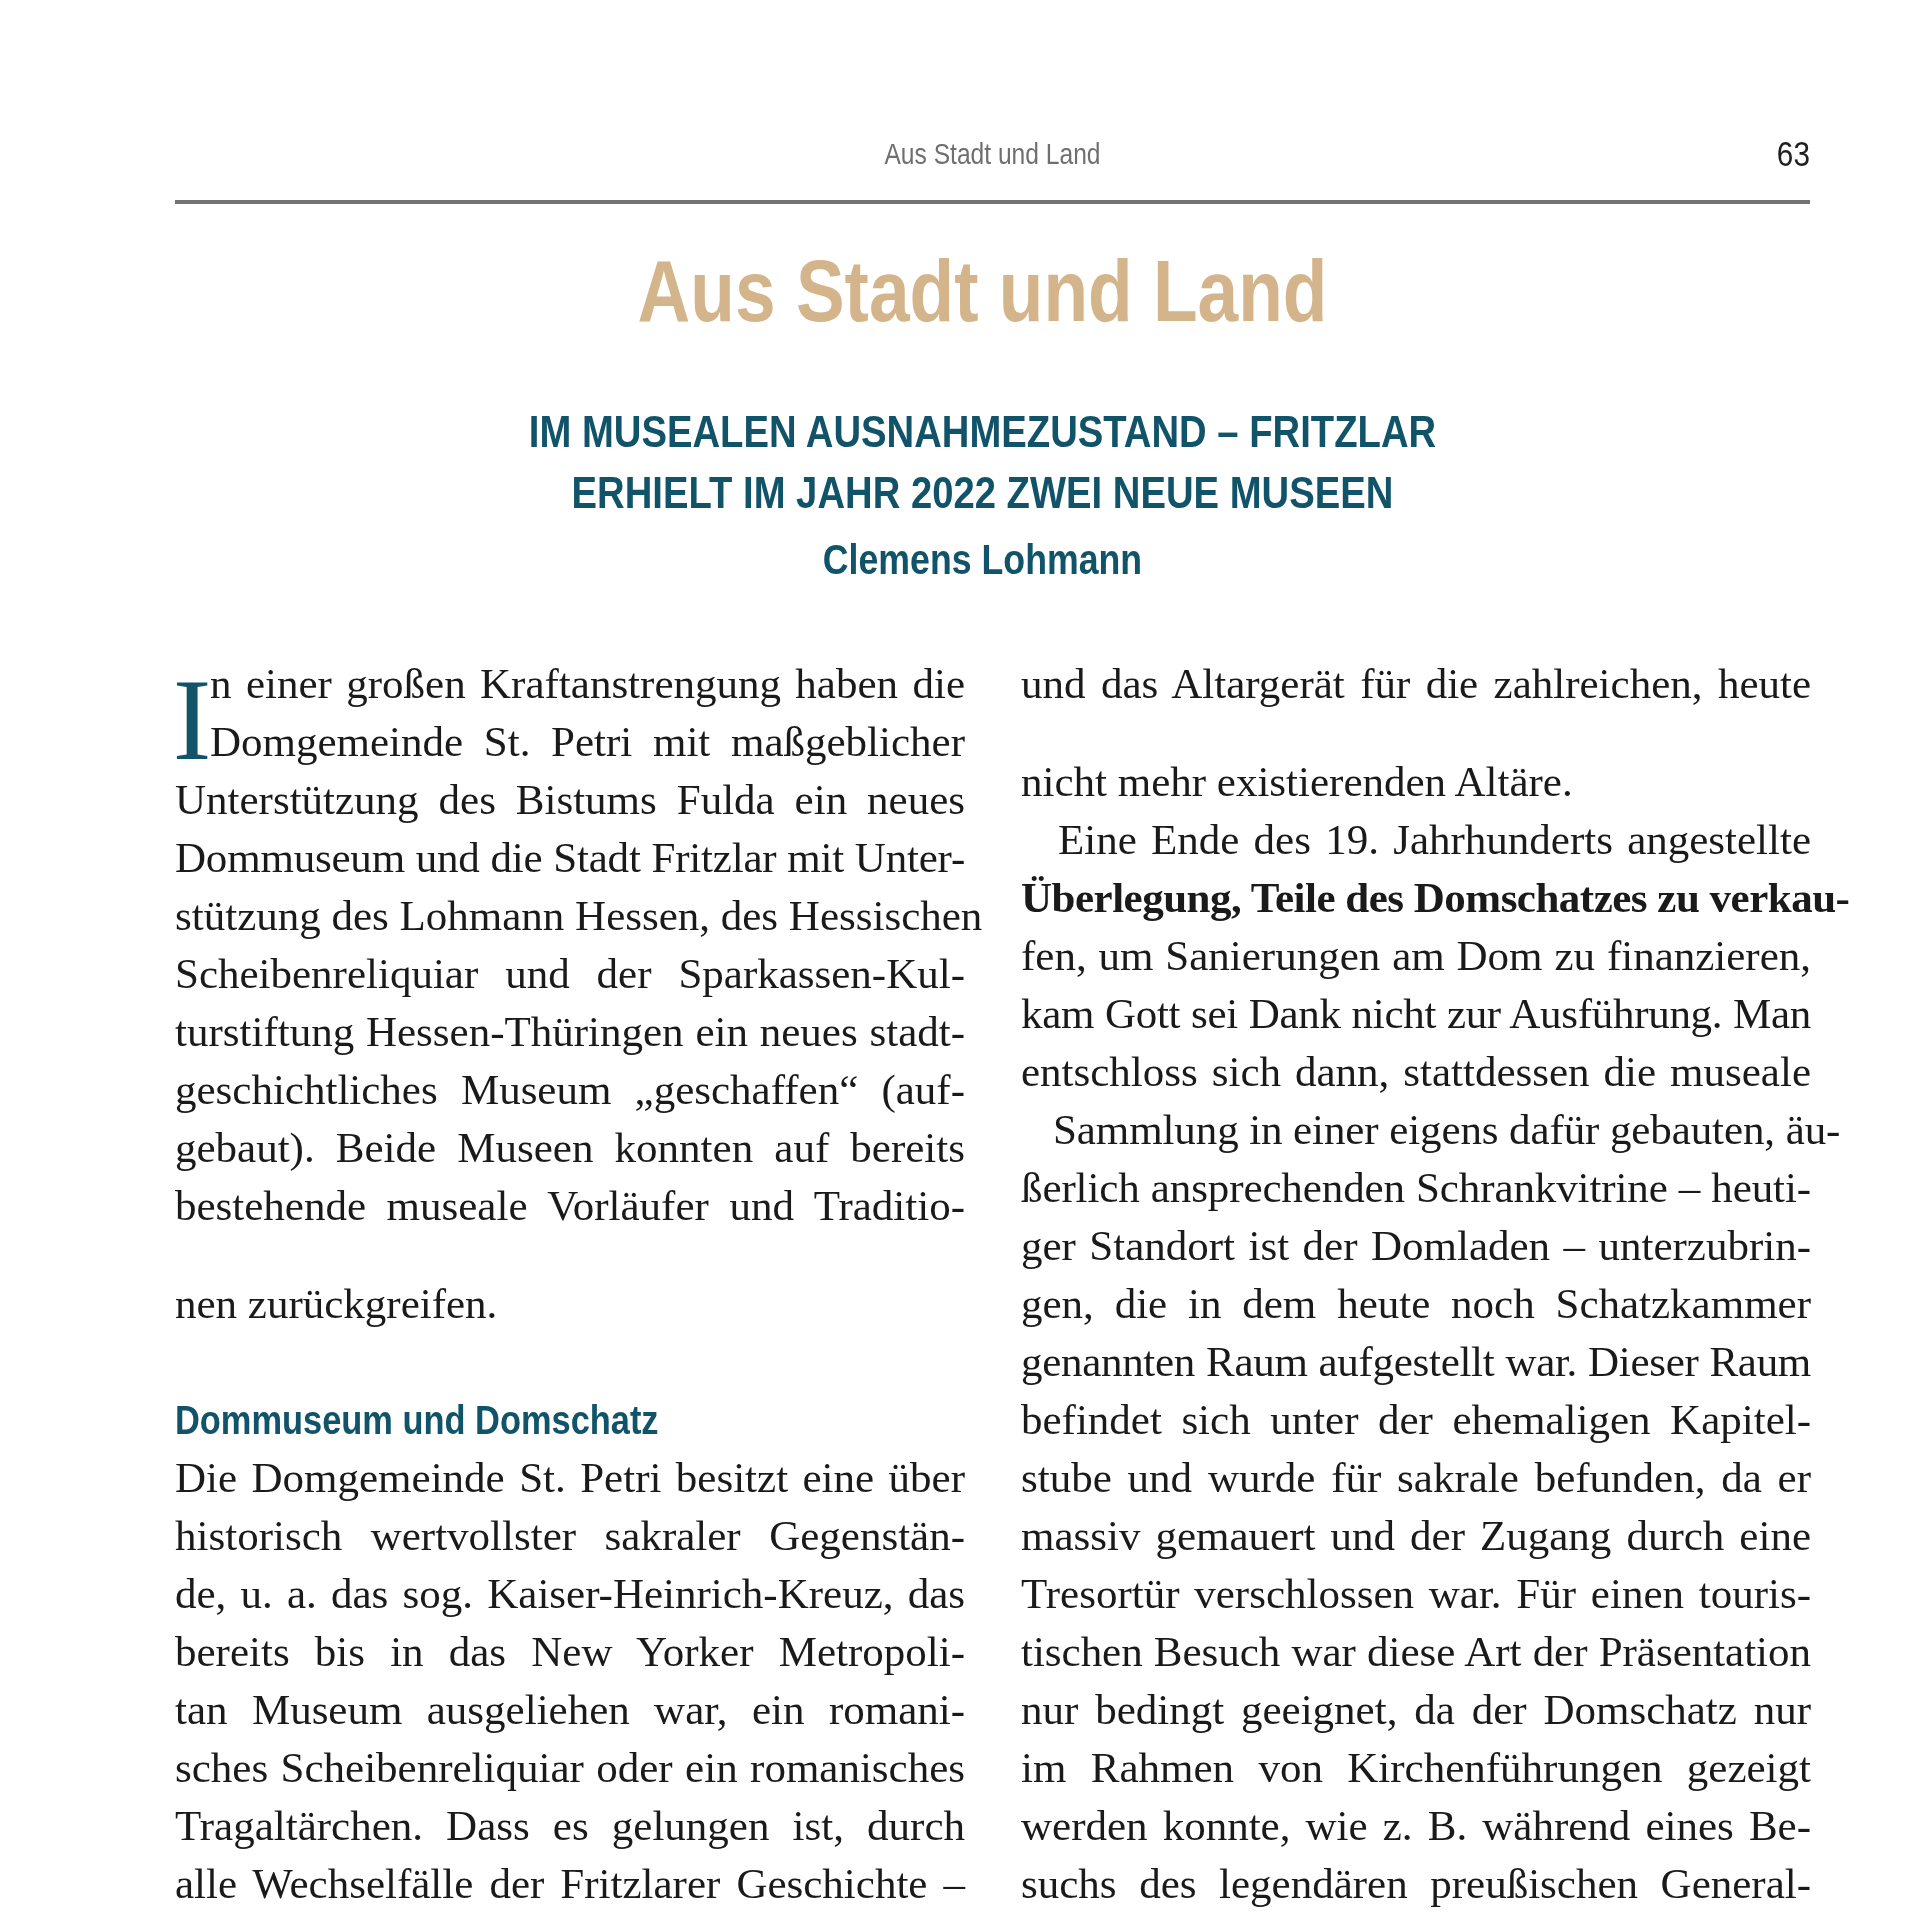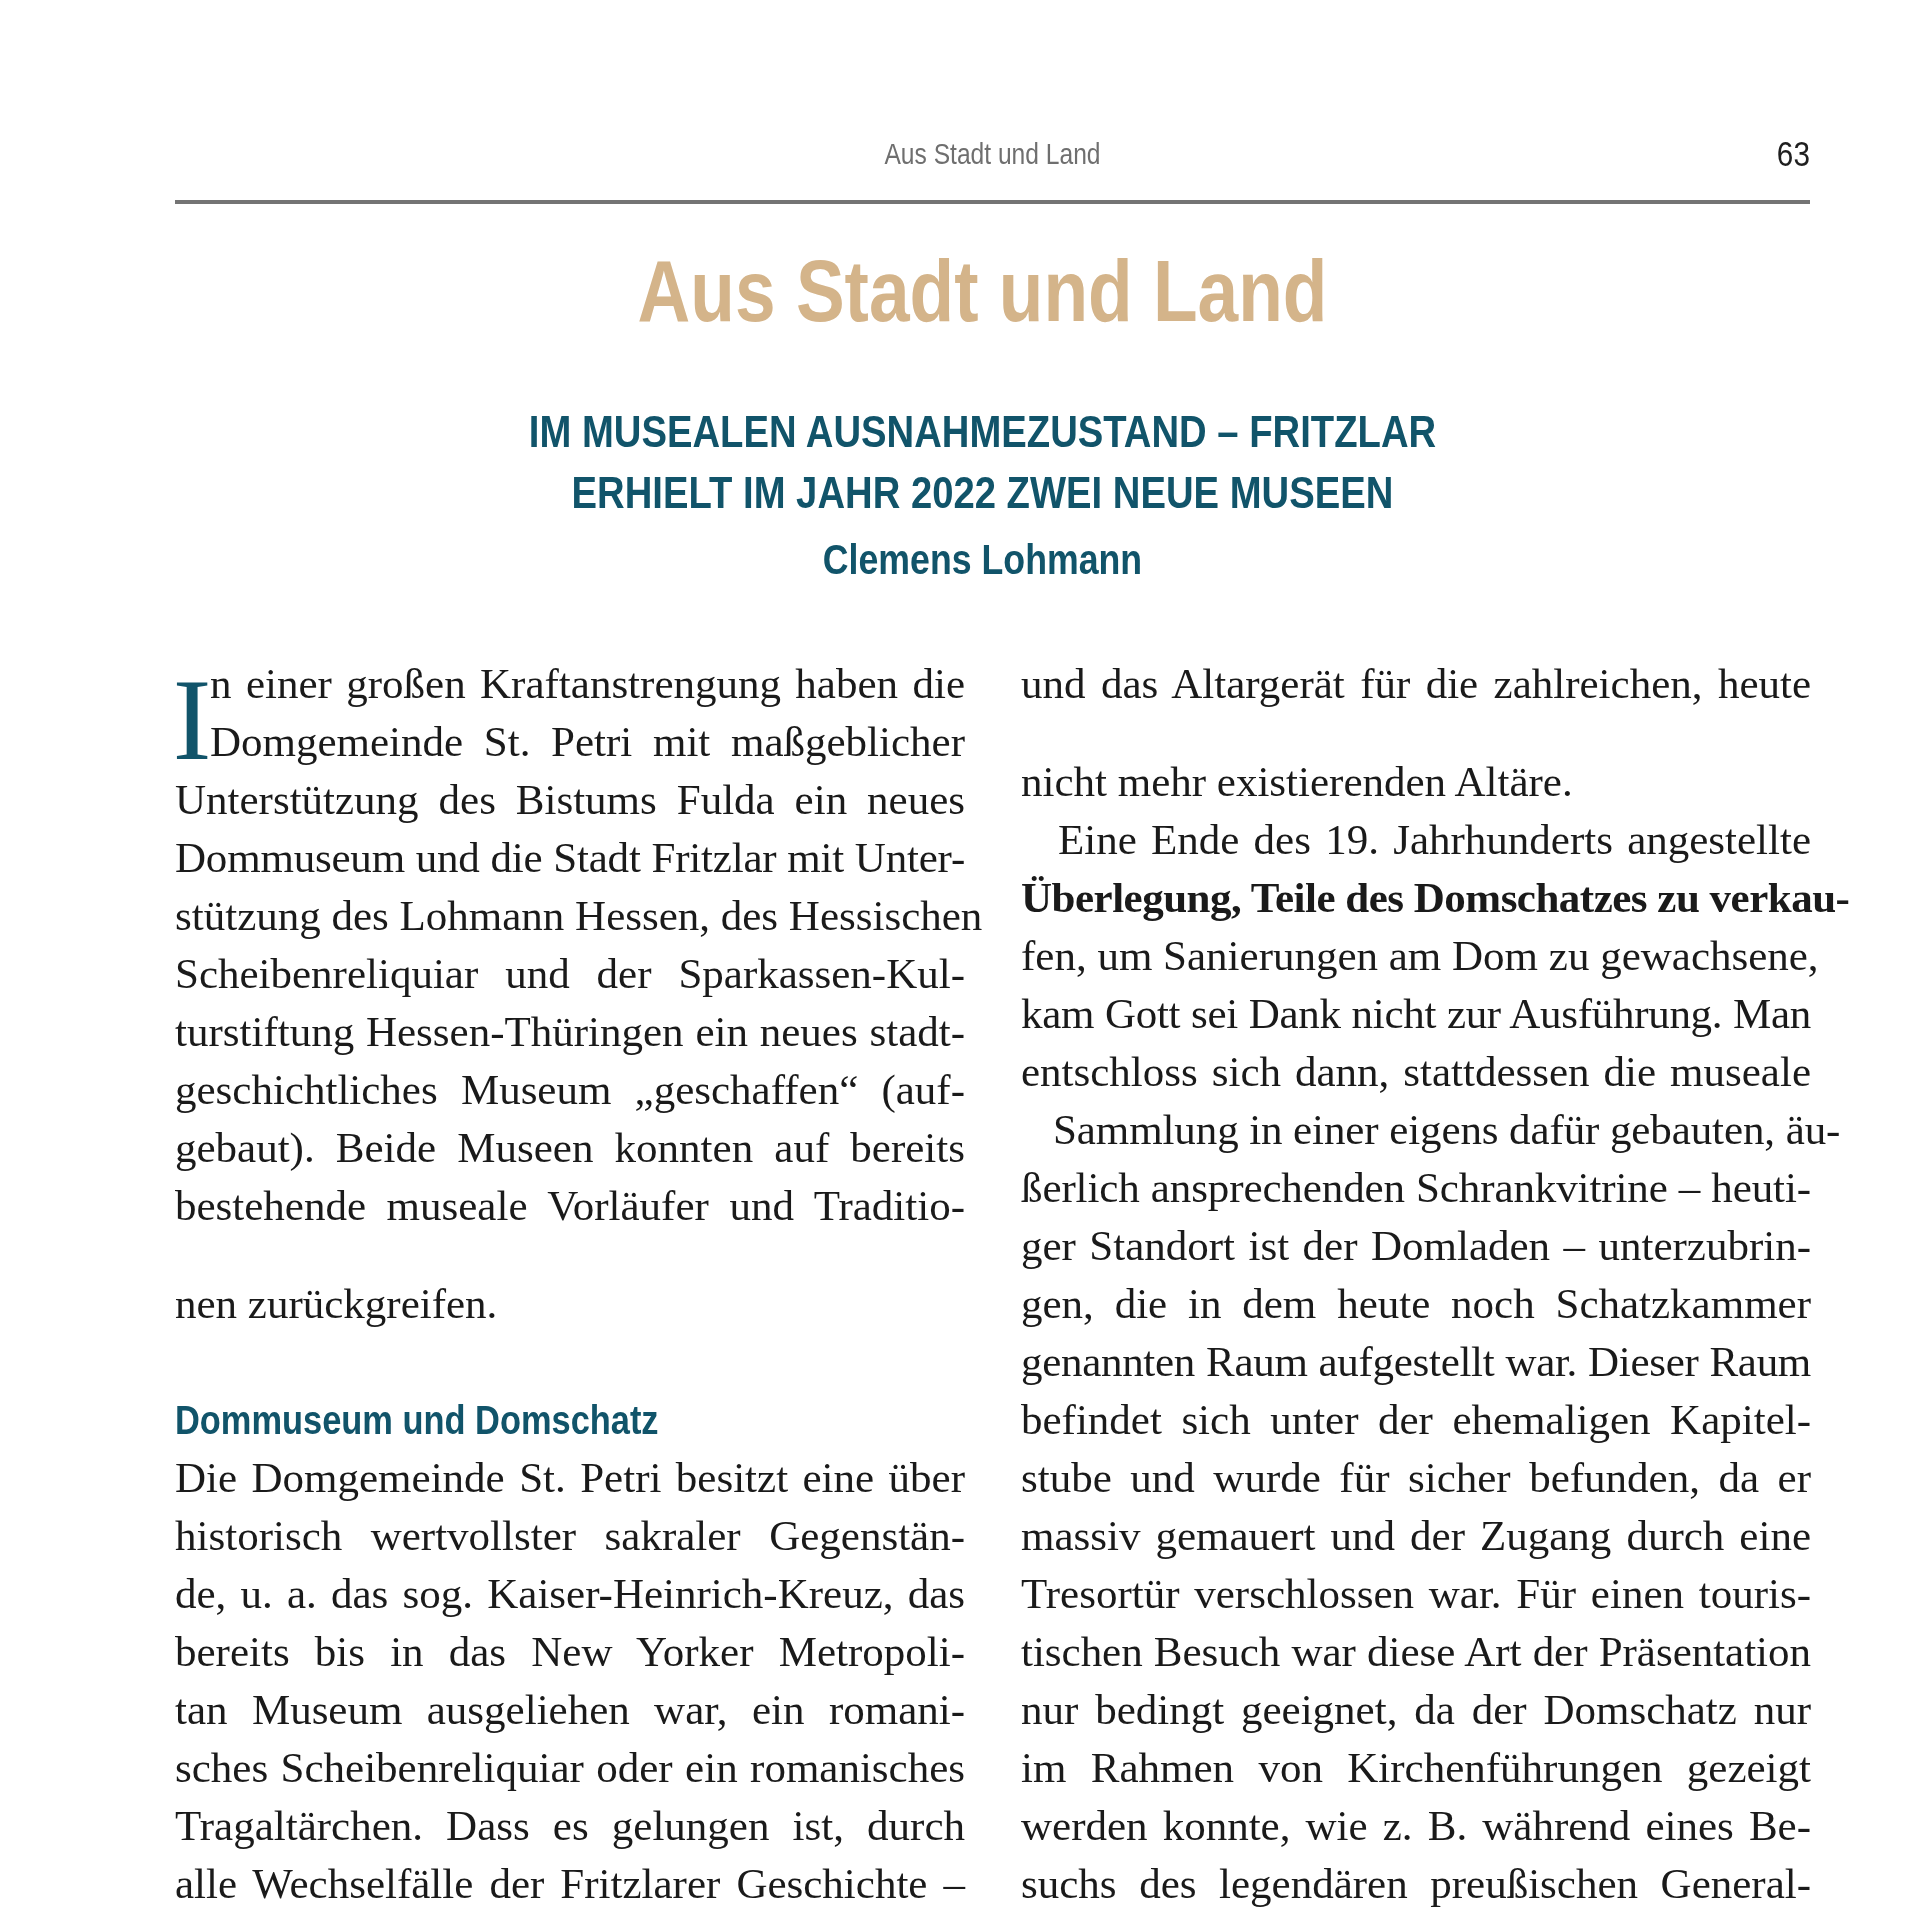--- a/index.html
+++ b/index.html
@@ -123,30 +123,30 @@
   </div>
 
   <div class="column col-right" id="col-right">
       <div>
         <span class="line">und das Altargerät für die zahlreichen, heute</span>
         <span class="line last">nicht mehr existierenden Altäre.</span>
       </div>
       <div>
         <span class="line indent">Eine Ende des 19. Jahrhunderts angestellte</span>
         <span class="line" style="letter-spacing: -0.5px; word-spacing: 0px; font-weight: bold;">Überlegung, Teile des Domschatzes zu verkau-</span>
-        <span class="line">fen, um Sanierungen am Dom zu gewachsene,</span>
+        <span class="line">fen, um Sanierungen am Dom zu finanzieren,</span>
         <span class="line" style="letter-spacing: -0.3px; word-spacing: 0px;">kam Gott sei Dank nicht zur Ausführung. Man</span>
         <span class="line">entschloss sich dann, stattdessen die museale</span>
         <span class="line" style="letter-spacing: -0.1px; word-spacing: 0px; margin-left: 32px;">Sammlung in einer eigens dafür gebauten, äu-</span>
         <span class="line" style="letter-spacing: -0.1px; word-spacing: 0px;">ßerlich ansprechenden Schrankvitrine – heuti-</span>
         <span class="line">ger Standort ist der Domladen – unterzubrin-</span>
         <span class="line">gen, die in dem heute noch Schatzkammer</span>
         <span class="line" style="letter-spacing: -0.3px; word-spacing: 0px;">genannten Raum aufgestellt war. Dieser Raum</span>
         <span class="line">befindet sich unter der ehemaligen Kapitel-</span>
-        <span class="line">stube und wurde für sicher befunden, da er</span>
+        <span class="line">stube und wurde für sakrale befunden, da er</span>
         <span class="line">massiv gemauert und der Zugang durch eine</span>
         <span class="line">Tresortür verschlossen war. Für einen touris-</span>
         <span class="line" style="letter-spacing: -0.02px; word-spacing: 0px;">tischen Besuch war diese Art der Präsentation</span>
         <span class="line">nur bedingt geeignet, da der Domschatz nur</span>
         <span class="line">im Rahmen von Kirchenführungen gezeigt</span>
         <span class="line">werden konnte, wie z. B. während eines Be-</span>
         <span class="line">suchs des legendären preußischen General-</span>
         <span class="line last" style="letter-spacing: -0.2px; word-spacing: 0px;">feldmarschalls von Mackensen im Jahre 1936.</span>
       </div>
     </div>

